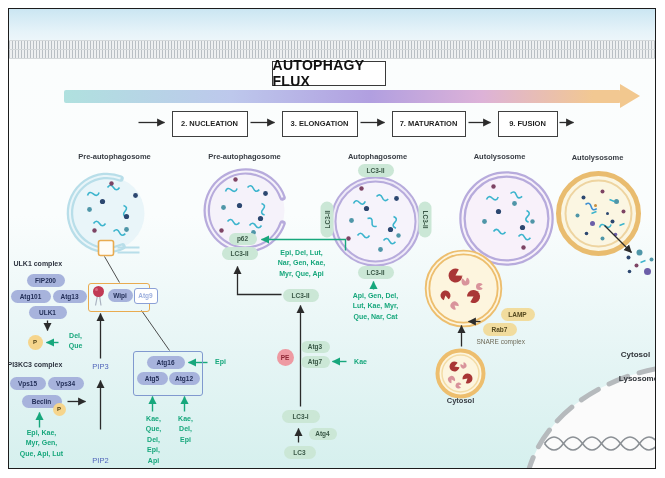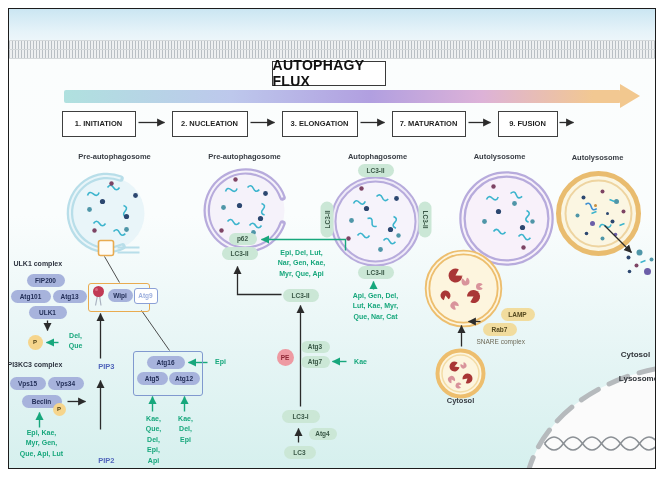--- a/index.html
+++ b/index.html
@@ -25,21 +25,21 @@
   .py{background:#f1dc9e;color:#55491f;}
   .pp{background:#f6d58c;color:#4a3c14;border-radius:50%;font-size:6px;}
   .pe{background:#ee9aa2;color:#8e2734;border-radius:50%;}
   .outl{background:#ffffff;border:1.3px solid #8ba0d6;color:#9db0de;border-radius:3px;}
   .vl{transform:rotate(-90deg);}
   .vr{transform:rotate(90deg);}
   .cbox{position:absolute;border-radius:3px;}
   .ob{border:1.6px solid #e9ab50;}
   .bb{border:1.5px solid #8099cf;}
   .comp{position:absolute;color:#17a77c;font-weight:bold;font-size:7px;line-height:1.5;white-space:pre-line;text-align:center;}
-  .pip{position:absolute;color:#5064ba;font-weight:bold;font-size:7.5px;text-align:right;}
+  .pip{position:absolute;color:#5064ba;font-weight:normal;font-size:7.5px;text-align:center;}
   .ctitle{position:absolute;font-weight:bold;font-size:7px;color:#2e3440;}
   .gray{position:absolute;font-size:6.5px;color:#6e6a58;}
   .big{position:absolute;font-weight:bold;font-size:8px;color:#2f3338;text-align:center;}
 </style>
 </head>
 <body>
 
 <div id="fig">
  <div class="frame">
 
@@ -275,21 +275,20 @@
 
   <div class="inner">
 
     <div class="mem" style="top:40px"></div>
     <div class="mem" style="top:49px"></div>
 
     <div class="fluxbox">AUTOPHAGY FLUX</div>
     <div class="shaft"></div>
     <div class="head"></div>
 
-    <div class="stagebox" style="left:62px;width:72px">1. INITIATION</div>
     <div class="stagebox" style="left:172px;width:74px">2. NUCLEATION</div>
     <div class="stagebox" style="left:282px;width:74px">3. ELONGATION</div>
     <div class="stagebox" style="left:392px;width:72px">7. MATURATION</div>
     <div class="stagebox" style="left:498px;width:58px">9. FUSION</div>
 
     <div class="sub" style="left:75px;top:152px">Pre-autophagosome</div>
     <div class="sub" style="left:205px;top:152px">Pre-autophagosome</div>
     <div class="sub" style="left:338px;top:152px">Autophagosome</div>
     <div class="sub" style="left:460px;top:152px">Autolysosome</div>
     <div class="sub" style="left:558px;top:153px">Autolysosome</div>

